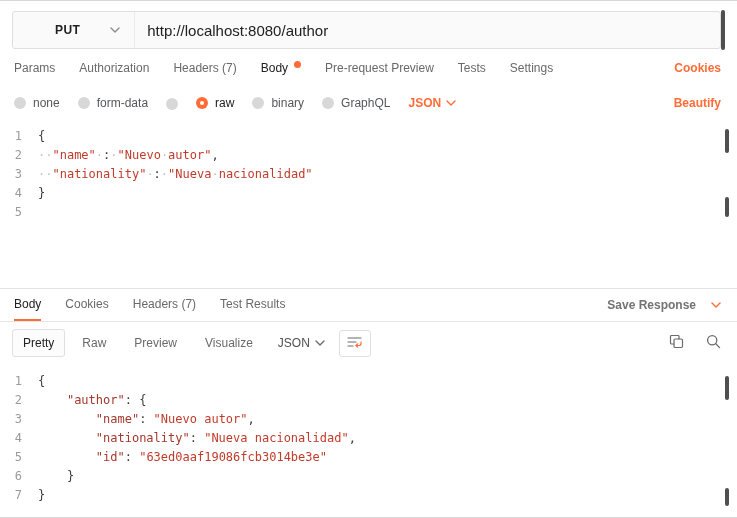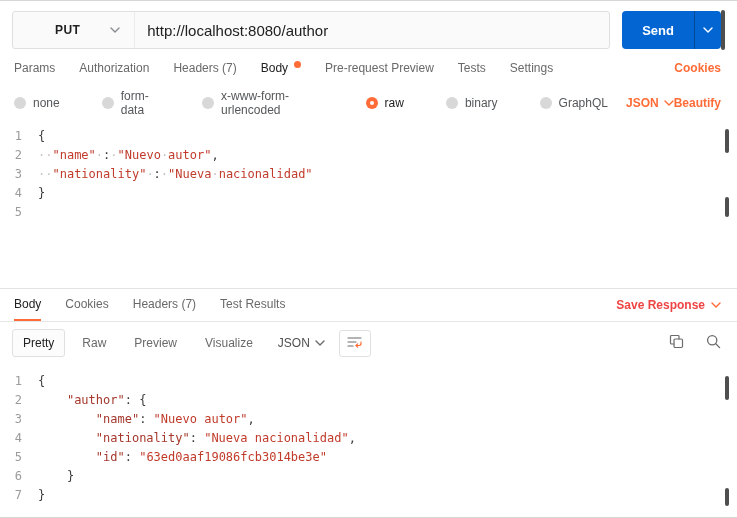--- a/index.html
+++ b/index.html
@@ -26,21 +26,21 @@
   
   .req-tabs { display:flex; align-items:center; padding:0 16px 0 14px; height:37px; color:#696969; }
   .tabs-wrap { display:flex; align-items:center; gap:24px; }
   .req-tab { display:flex; align-items:flex-start; gap:6px; cursor:pointer; }
   .req-tab.active { color:#212121; }
   .req-tab .dot { width:7px; height:7px; border-radius:50%; background:#ff6c37; }
   .cookies-link { margin-left:auto; color:#ff6c37; font-weight:700; cursor:pointer; }
 
   
   .body-modes { display:flex; align-items:center; padding:0 16px 0 14px; height:33px; color:#55575a; }
-  .modes-wrap { display:flex; align-items:center;gap:24px; }
+  .modes-wrap { display:flex; align-items:flex-end; }
   .mode { display:flex; align-items:center; gap:7px; cursor:pointer; margin-right:18px; }
   .radio { width:12px; height:12px; border-radius:50%; background:#d8d8d8; position:relative; flex:none; }
   .mode.selected .radio { background:#ff6c37; }
   .mode.selected .radio::after { content:""; position:absolute; left:4px; top:4px; width:4px; height:4px; border-radius:50%; background:#fff; }
   .mode.selected { color:#212121; }
   .lang-select { display:flex; align-items:center; gap:5px; color:#ff6c37; font-weight:700; cursor:pointer; }
   .lang-select .chev { color:#ff6c37; }
   .beautify-link { margin-left:auto; color:#ff6c37; font-weight:700; cursor:pointer; }
 
   
@@ -58,21 +58,21 @@
   .sb-mark { position:absolute; width:4px; border-radius:2px; background:#4f4f4f; right:8px; }
   .pane-scroll { position:absolute; width:4px; border-radius:2px; background:#4f4f4f; right:12px; top:9px; height:40px; }
 
   .h-divider { height:1px; background:#e3e3e3; }
 
   
   .resp-tabs { display:flex; align-items:stretch; padding:0 16px 0 14px; height:33px; color:#696969; border-bottom:1px solid #e6e6e6; }
   .rtabs-wrap { display:flex; align-items:stretch; gap:24px; }
   .resp-tab { display:flex; align-items:center; cursor:pointer; border-bottom:2px solid transparent; }
   .resp-tab.active { color:#212121; border-bottom-color:#ff6c37; }
-  .save-response { margin-left:auto; display:flex; align-items:center; gap:6px; color:#ef4444; font-weight:700; cursor:pointer; }
+  .save-response { margin-left:auto; display:flex; align-items:center; gap:15px; color:#737373; font-weight:700; cursor:pointer; }
   .save-response .chev { color:#ff6c37; }
 
   
   .resp-toolbar { display:flex; align-items:center; padding:0 16px 0 12px; height:42px; color:#696969; }
   .vtabs-wrap { display:flex; align-items:center; }
   .view-tab { padding:6px 10px; margin-right:6px; cursor:pointer; border:1px solid transparent; border-radius:3px; }
   .view-tab.active { border-color:#e0e0e0; background:#fcfcfc; color:#212121; }
   .lang-select2 { display:flex; align-items:center; gap:5px; color:#4f4f4f; margin:0 14px 0 8px; cursor:pointer; }
   .lang-select2 .chev { color:#6b6b6b; }
   .wrap-btn { width:32px; height:27px; border:1px solid #e0e0e0; border-radius:3px; background:#fff; display:flex; align-items:center; justify-content:center; cursor:pointer; }
@@ -91,30 +91,20 @@
         <span class="chev">
           <svg width="10" height="6" viewBox="0 0 10 6" fill="none">
               <path d="M1 1l4 4 4-4" stroke="currentColor" stroke-width="1.4" stroke-linecap="round" stroke-linejoin="round"></path>
             </svg>
         </span>
       </div>
       <div class="url-field">
         <span>http://localhost:8080/author</span>
       </div>
     </div>
-    <div class="send-group">
-      <button class="send-main">Send</button>
-      <button class="send-caret">
-        <span class="chev">
-          <svg width="10" height="6" viewBox="0 0 10 6" fill="none">
-              <path d="M1 1l4 4 4-4" stroke="currentColor" stroke-width="1.4" stroke-linecap="round" stroke-linejoin="round"></path>
-            </svg>
-        </span>
-      </button>
-    </div>
   </div>
   <div class="pane-scroll"></div>
 
   <div class="req-tabs">
     <div class="tabs-wrap">
         <div class="req-tab">
           <span>Params</span>
         </div>
         <div class="req-tab">
           <span>Authorization</span>
@@ -144,21 +134,20 @@
         <div class="mode">
           <span class="radio"></span>
           <span>none</span>
         </div>
         <div class="mode">
           <span class="radio"></span>
           <span>form-data</span>
         </div>
         <div class="mode">
           <span class="radio"></span>
-          <span>x-www-form-urlencoded</span>
         </div>
         <div class="mode selected">
           <span class="radio"></span>
           <span>raw</span>
         </div>
         <div class="mode">
           <span class="radio"></span>
           <span>binary</span>
         </div>
         <div class="mode">

